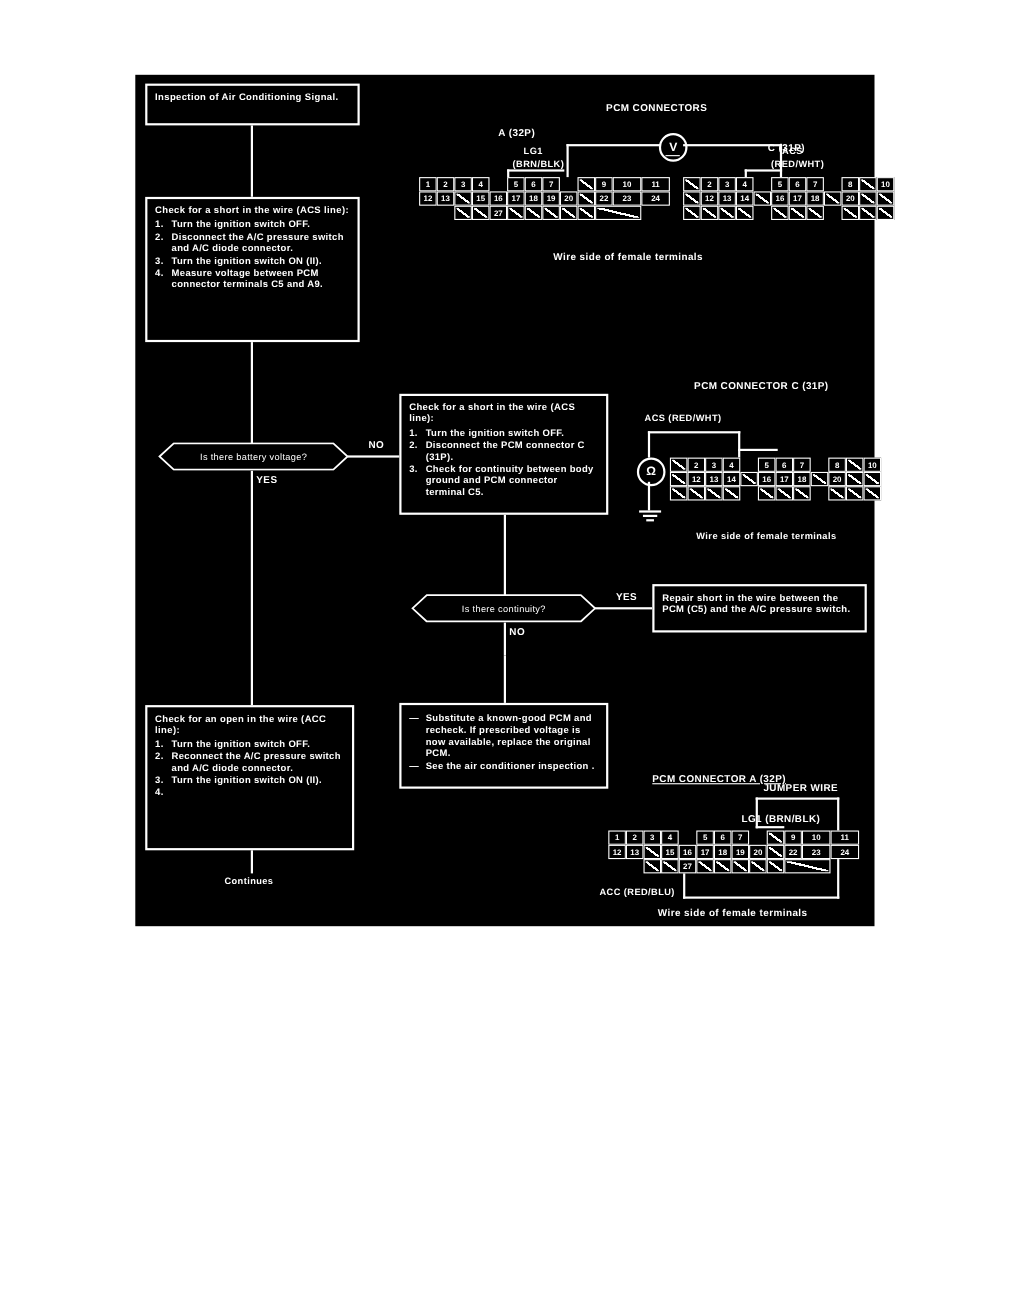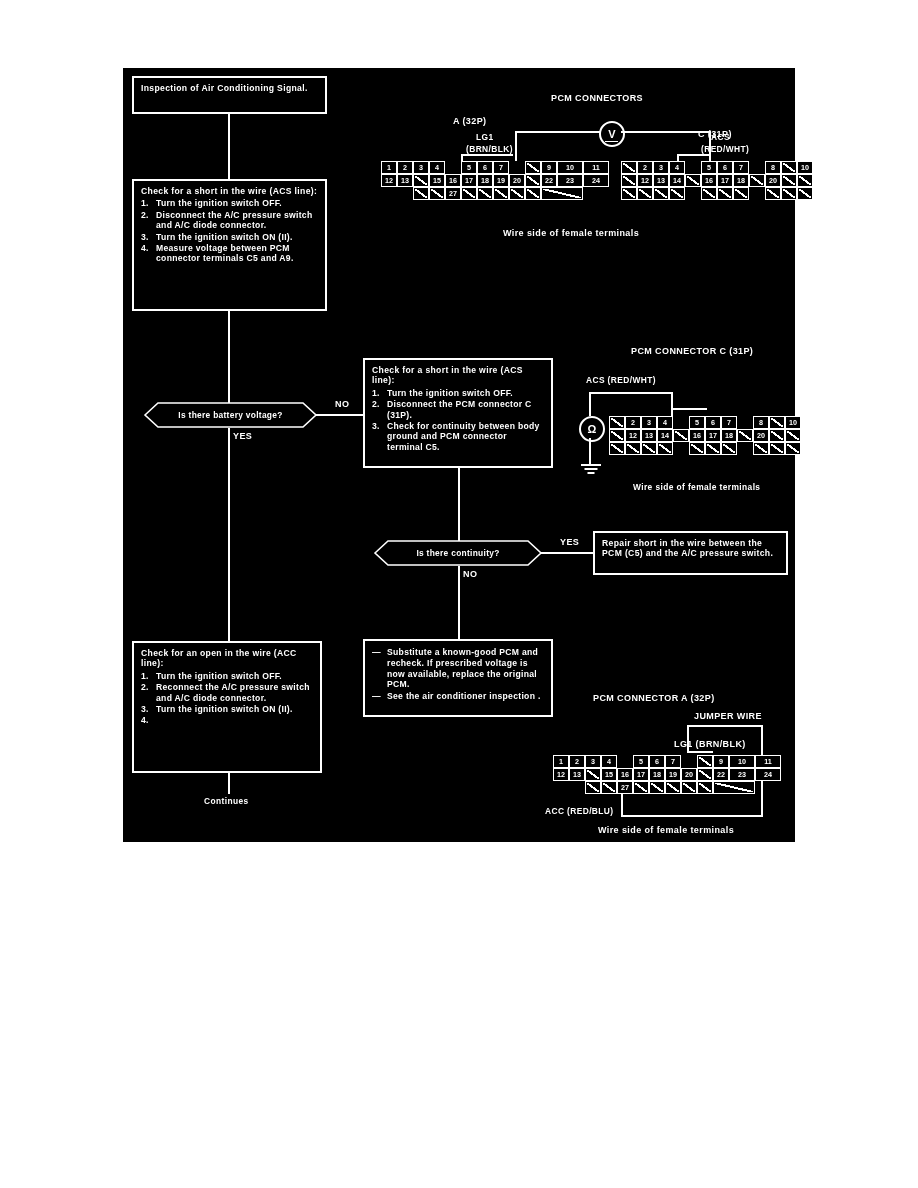--- a/index.html
+++ b/index.html
@@ -14,21 +14,21 @@
   .ol{list-style:none;margin:2px 0 0 0;padding:0;}
   .ol li{position:relative;padding-left:15px;font-weight:bold;font-size:8.6px;line-height:10.4px;letter-spacing:.3px;margin-top:1px;}
   .ol li .n{position:absolute;left:0;top:0;}
 
   .dl{list-style:none;margin:0;padding:0;}
   .dl li{position:relative;padding-left:15px;font-weight:bold;font-size:8.6px;line-height:10.8px;letter-spacing:.3px;margin-top:1px;}
   .dl li .n{position:absolute;left:0;top:0;}
 
   .diamond{position:absolute;height:26px;display:flex;align-items:center;justify-content:center;}
   .diamond svg{position:absolute;left:0;top:0;}
-  .diamond span{position:relative;color:#fff;font-weight:bold;font-size:8.4px;letter-spacing:.3px;}
+  .diamond span{position:relative;color:#fff;font-weight:normal;font-size:8.4px;letter-spacing:.3px;}
 
   .vline{position:absolute;width:2px;background:#fff;}
   .hline{position:absolute;height:2px;background:#fff;}
 
   .lbl{position:absolute;color:#fff;font-weight:bold;letter-spacing:.4px;}
   .lbl.s9{font-size:9px;}
   .lbl.s8{font-size:8.4px;}
 
   
   .conn{position:absolute;}
@@ -290,21 +290,21 @@
       <div class="cell blank" style="left:112px;top:26px;width:16px;height:13px;"></div>
       <div class="cell blank" style="left:144px;top:26px;width:16px;height:13px;"></div>
       <div class="cell blank" style="left:160px;top:26px;width:16px;height:13px;"></div>
       <div class="cell blank" style="left:176px;top:26px;width:16px;height:13px;"></div>
     </div>
 
     <div class="lbl s8" style="left:62px;top:142px;">Wire side of female terminals</div>
   </div>
 
   <div style="position:absolute;left:420px;top:617px;width:260px;height:155px;">
-    <div class="lbl s9" style="left:50px;top:8px;">PCM CONNECTOR A (32P)</div>
+    <div class="lbl s9" style="left:50px;top:18px;text-decoration:underline;">PCM CONNECTOR A (32P)</div>
     <div class="lbl s9" style="left:151px;top:26px;">JUMPER WIRE</div>
     <div class="lbl s9" style="left:131px;top:54px;">LG1 (BRN/BLK)</div>
     <div class="lbl s8" style="left:2px;top:121px;">ACC (RED/BLU)</div>
 
     <div class="hline" style="left:144px;top:40px;width:76px;"></div>
     <div class="vline" style="left:218px;top:40px;height:92px;"></div>
     <div class="hline" style="left:78px;top:130px;width:142px;"></div>
     <div class="vline" style="left:78px;top:96px;height:36px;"></div>
     <div class="vline" style="left:144px;top:40px;height:28px;"></div>
     <div class="hline" style="left:144px;top:66px;width:26px;"></div>

